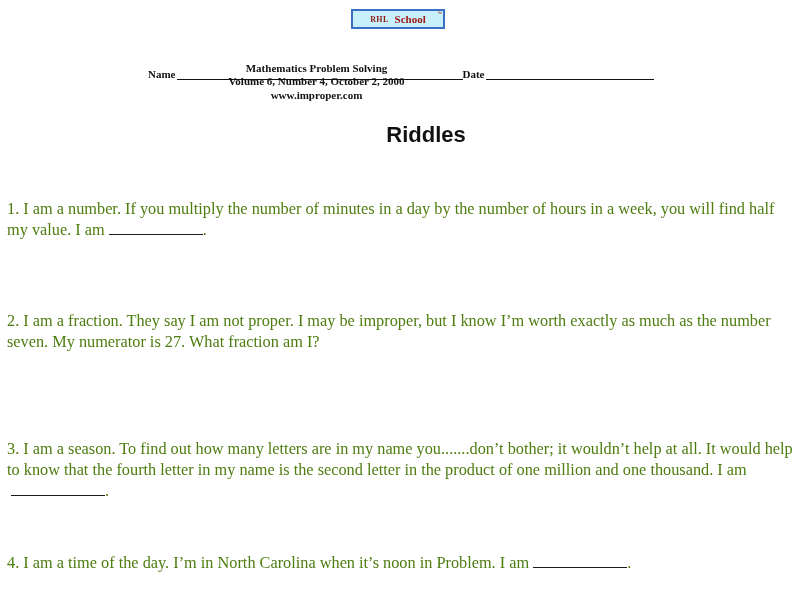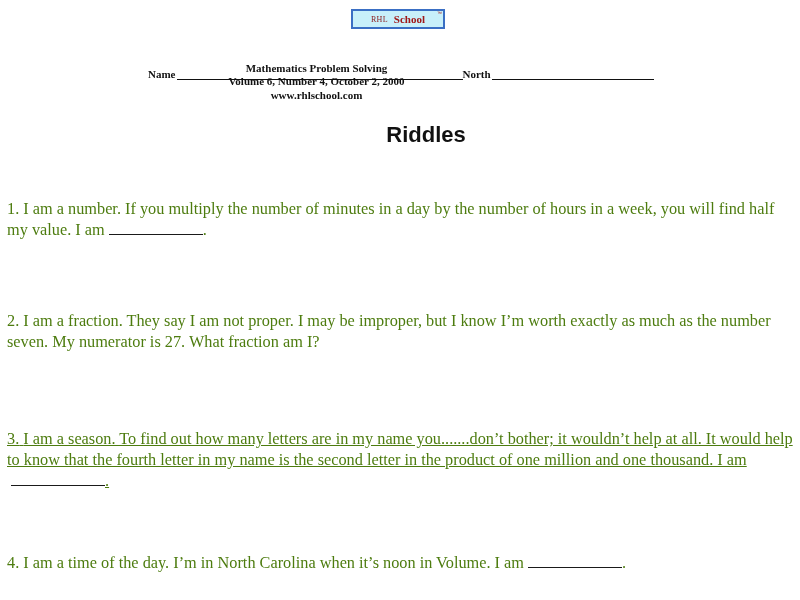--- a/index.html
+++ b/index.html
@@ -23,21 +23,21 @@
       height: 20px;
       background: #c8f0fa;
       border: 2px solid #3a6fc4;
       box-sizing: border-box;
       display: flex;
       align-items: center;
       justify-content: center;
     }
     .logo-rhl {
       font-family: "Liberation Serif", serif;
-      font-weight: normal;
+      font-weight: bold;
       font-size: 8px;
       color: #8b1a1a;
       margin-right: 6px;
       letter-spacing: 0.3px;
     }
     .logo-school {
       font-family: "Liberation Serif", serif;
       font-weight: bold;
       font-size: 11px;
       color: #a01818;
@@ -106,21 +106,21 @@
       position: absolute;
       left: 7px;
       width: 790px;
       font-family: "Liberation Serif", serif;
       font-size: 16.3px;
       line-height: 21px;
       color: #4d7c0f;
     }
     .riddle.r1 { top: 198px; }
     .riddle.r2 { top: 310px; }
-    .riddle.r3 { top: 428px; text-decoration: underline; }
+    .riddle.r3 { top: 438px; }
     .riddle.r4 { top: 552px; }
     .answer-blank {
       display: inline-block;
       width: 94px;
       border-bottom: 1px solid #1a1a1a;
       height: 14px;
       vertical-align: baseline;
       margin-left: 4px;
     }
   </style>
@@ -129,41 +129,41 @@
 
 <div class="logo">
   <span class="logo-rhl">RHL</span>
   <span class="logo-school">School</span>
   <span class="logo-tm">™</span>
 </div>
 
 <div class="header-line">
   <span>Name</span>
   <span class="blank-name"></span>
-  <span>North</span>
+  <span>Date</span>
   <span class="blank-date"></span>
 </div>
 
 <div class="meta subject">Mathematics Problem Solving</div>
 <div class="meta volume">Volume 6, Number 4, October 2, 2000</div>
-<div class="meta site">www.rhlschool.com</div>
+<div class="meta site">www.improper.com</div>
 
 <div class="title">Riddles</div>
 
 <div class="riddle r1">
   <span>1.</span>
   <span>I am a number. If you multiply the number of minutes in a day by the number of hours in a week, you will find half my value. I am</span><span class="answer-blank"></span><span>.</span>
 </div>
 
 <div class="riddle r2">
   <span>2.</span>
   <span>I am a fraction. They say I am not proper. I may be improper, but I know I’m worth exactly as much as the number seven. My numerator is 27. What fraction am I?</span>
 </div>
 
 <div class="riddle r3">
   <span>3.</span>
   <span>I am a season. To find out how many letters are in my name you.......don’t bother; it wouldn’t help at all. It would help to know that the fourth letter in my name is the second letter in the product of one million and one thousand. I am</span><span class="answer-blank"></span><span>.</span>
 </div>
 
 <div class="riddle r4">
   <span>4.</span>
-  <span>I am a time of the day. I’m in North Carolina when it’s noon in Volume. I am</span><span class="answer-blank"></span><span>.</span>
+  <span>I am a time of the day. I’m in North Carolina when it’s noon in Problem. I am</span><span class="answer-blank"></span><span>.</span>
 </div>
 
 </body></html>

